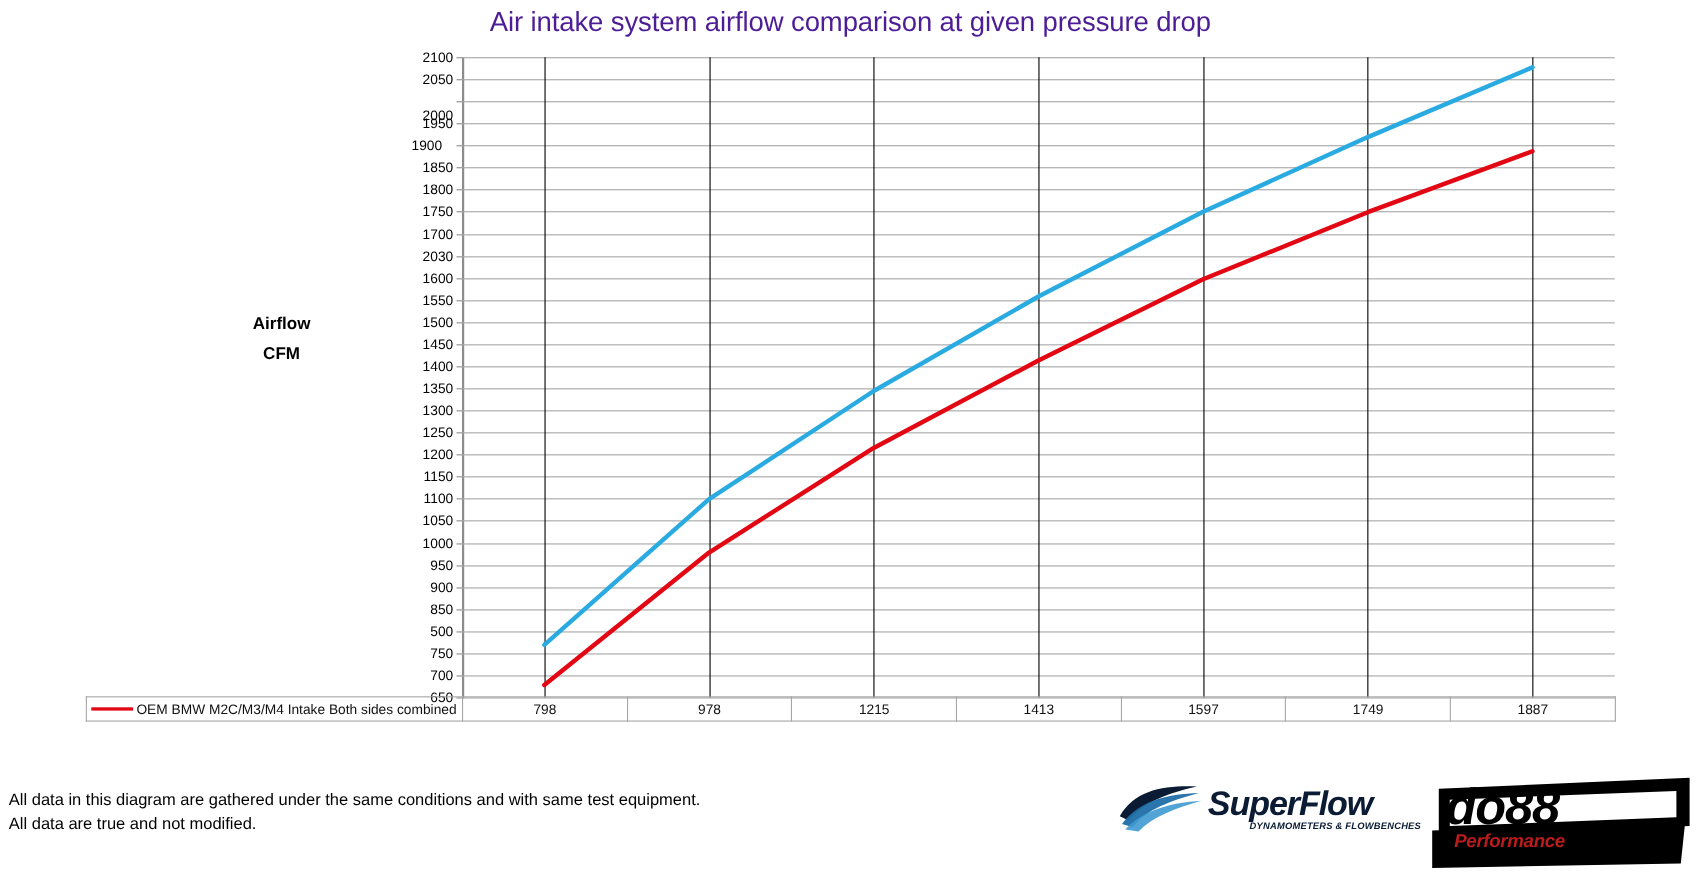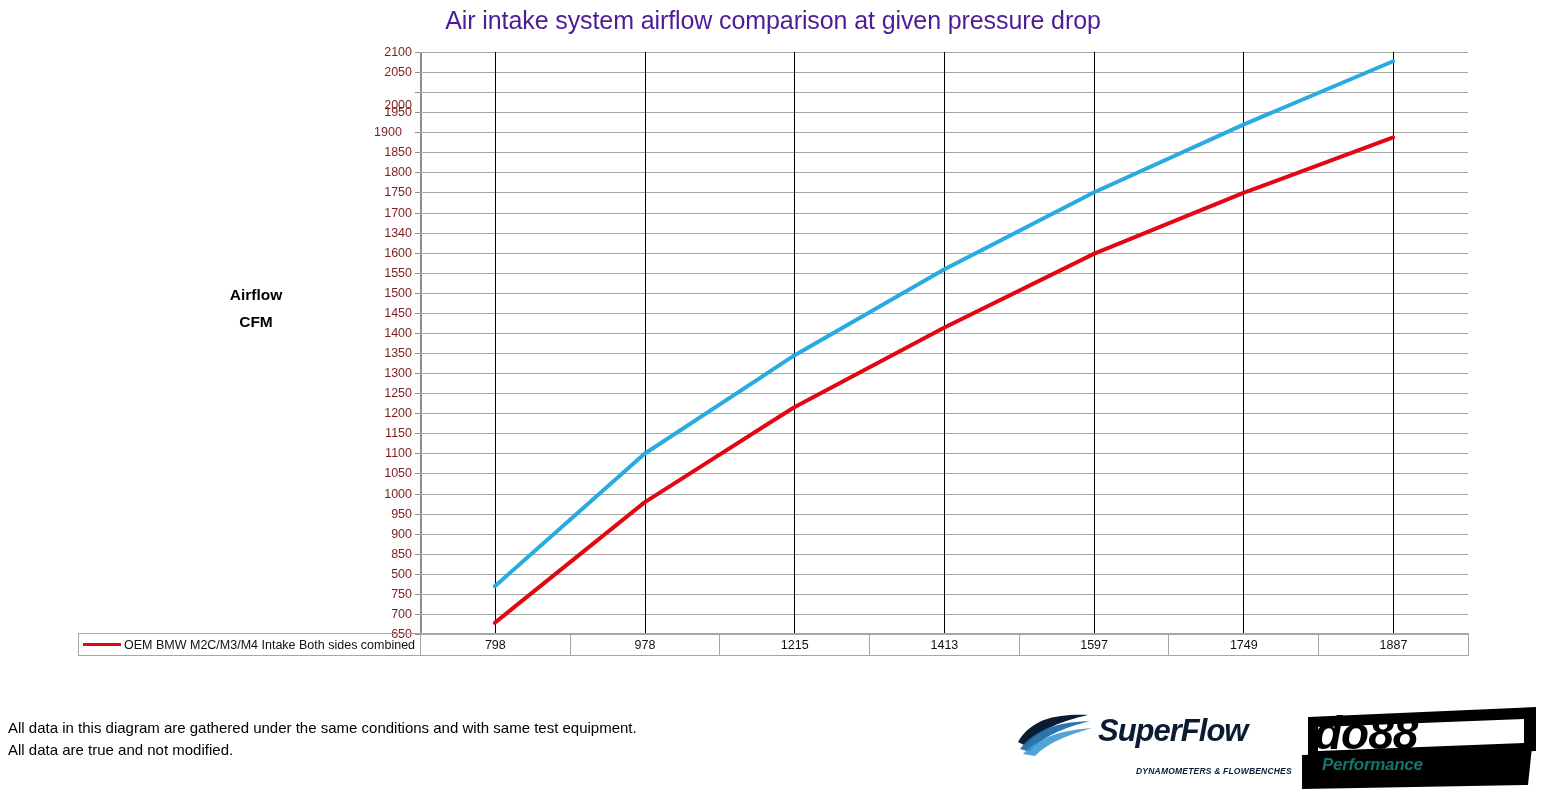--- a/index.html
+++ b/index.html
@@ -51,21 +51,21 @@
     height: 1px;
     background: #8c8c8c;
   }
   .ytick-label {
     position: absolute;
     right: 0;
     width: 48px;
     text-align: right;
     font-size: 12.5px;
     line-height: 12px;
-    color: #7f1d1d;
+    color: #000000;
   }
   #y-axis-line {
     position: absolute;
     left: 420px;
     top: 52px;
     width: 1.5px;
     height: 583px;
     background: #8c8c8c;
   }
   #y-labels {
@@ -187,21 +187,20 @@
   #sf-tagline {
     position: absolute;
     left: 122px;
     top: 34px;
     font-size: 8.5px;
     font-weight: bold;
     font-style: italic;
     letter-spacing: 0.2px;
     color: #0a1b33;
     white-space: nowrap;
-    margin-top: 20px;
   }
 
   
   #do88-logo {
     position: absolute;
     left: 1300px;
     top: 705px;
     width: 238px;
     height: 86px;
   }
@@ -216,21 +215,21 @@
     letter-spacing: -1px;
     line-height: 48px;
   }
   #do88-sub {
     position: absolute;
     left: 22px;
     top: 50px;
     font-size: 17px;
     font-weight: bold;
     font-style: italic;
-    color: #0f766e;
+    color: #b91c1c;
     letter-spacing: -0.3px;
     line-height: 19px;
   }
 </style>
 </head>
 <body>
 
 <div id="chart-title">Air intake system airflow comparison at given pressure drop</div>
 
 <div id="axis-title">
@@ -241,21 +240,21 @@
 <div id="y-labels">
     <div class="ytick-label" style="top: -6px;">2100</div>
     <div class="ytick-label" style="top: 14.069px;">2050</div>
     <div class="ytick-label" style="top: 47px;">2000</div>
     <div class="ytick-label" style="top: 54.2069px;">1950</div>
     <div class="ytick-label" style="top: 74.2759px; text-align: center;">1900</div>
     <div class="ytick-label" style="top: 94.3448px;">1850</div>
     <div class="ytick-label" style="top: 114.414px;">1800</div>
     <div class="ytick-label" style="top: 134.483px;">1750</div>
     <div class="ytick-label" style="top: 154.552px;">1700</div>
-    <div class="ytick-label" style="top: 174.621px;">1340</div>
+    <div class="ytick-label" style="top: 174.621px;">2030</div>
     <div class="ytick-label" style="top: 194.69px;">1600</div>
     <div class="ytick-label" style="top: 214.759px;">1550</div>
     <div class="ytick-label" style="top: 234.828px;">1500</div>
     <div class="ytick-label" style="top: 254.897px;">1450</div>
     <div class="ytick-label" style="top: 274.966px;">1400</div>
     <div class="ytick-label" style="top: 295.034px;">1350</div>
     <div class="ytick-label" style="top: 315.103px;">1300</div>
     <div class="ytick-label" style="top: 335.172px;">1250</div>
     <div class="ytick-label" style="top: 355.241px;">1200</div>
     <div class="ytick-label" style="top: 375.31px;">1150</div>

